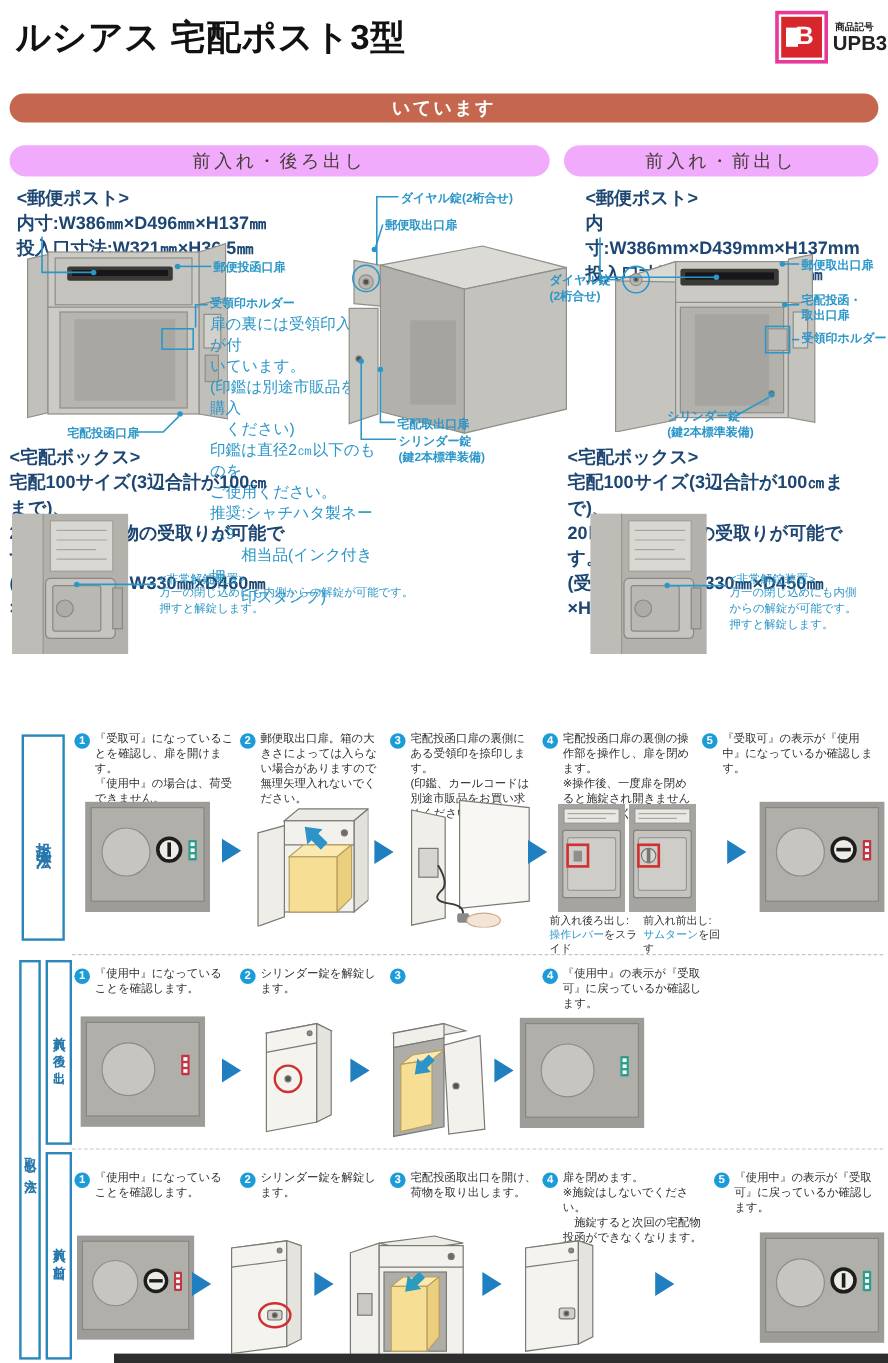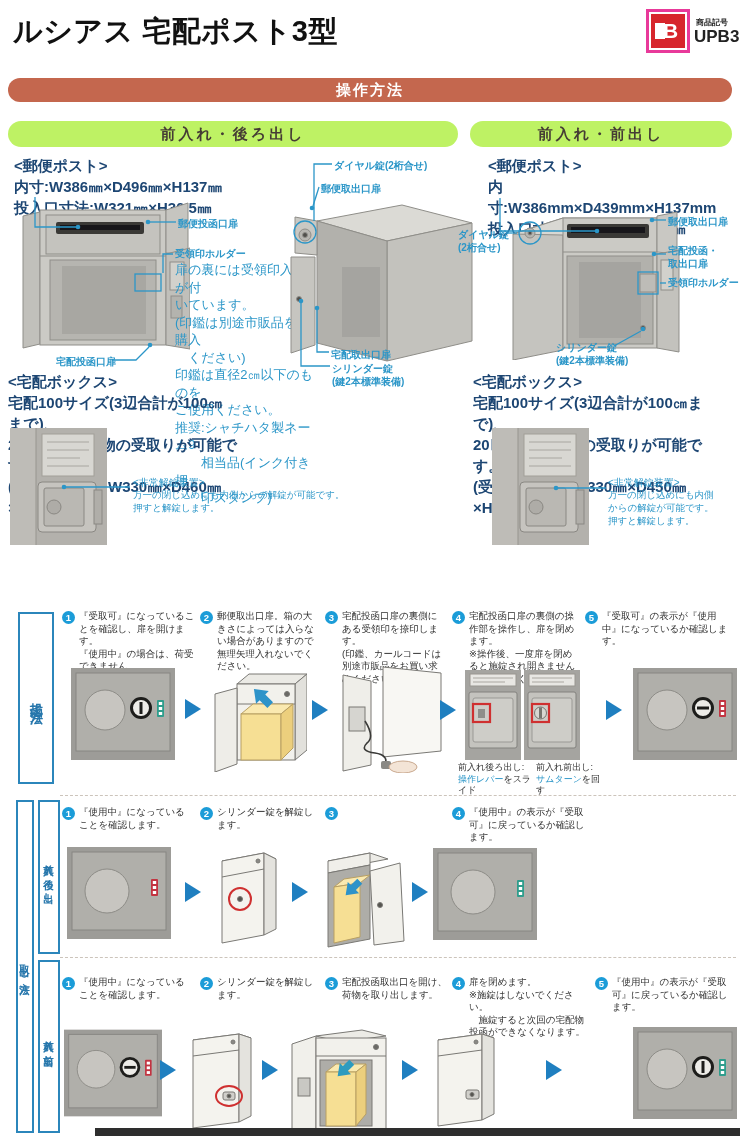--- a/index.html
+++ b/index.html
@@ -8,21 +8,21 @@
 .abs{position:absolute}
 .title{font-size:29px;font-weight:bold;color:#111;letter-spacing:0.5px}
 .logo{border:3px solid #e8399a;background:#fff;padding:2px;box-sizing:border-box}
 .logo-red{width:100%;height:100%;background:#d7262c;position:relative;display:flex;align-items:center;justify-content:center}
 .logo-doc{position:absolute;left:4px;top:9px;width:10px;height:16px;background:#fff}
 .logo-b{color:#fff;font-weight:bold;font-size:21px;margin-left:5px}
 .pcode-label{font-size:8px;font-weight:bold;color:#222}
 .pcode-value{font-size:17px;font-weight:bold;color:#222}
 .banner{background:#c4674e;border-radius:13px;color:#fff;font-weight:bold;font-size:15px;
   display:flex;align-items:center;justify-content:center;letter-spacing:2px}
-.subhead{background:#bef264;border-radius:13px;color:#453c34;font-weight:bold;font-size:15px;
+.subhead{background:#f0abfc;border-radius:13px;color:#453c34;font-weight:normal;font-size:15px;
   display:flex;align-items:center;justify-content:center;letter-spacing:3px}
 .spec{color:#1d4673;font-weight:bold;font-size:15px;line-height:1.4;white-space:pre-line}
 .lbl{color:#2b96c8;font-weight:bold;font-size:10px;line-height:1.3;white-space:pre-line}
 .note{color:#2b96c8;font-size:13px;line-height:1.35;white-space:pre-line}
 .emt{color:#2b96c8;font-weight:normal;font-size:10px}
 .emb{color:#2b96c8;font-size:9.5px;line-height:1.35;white-space:pre-line}
 .step{display:flex;gap:4px}
 .stepnum{flex:0 0 13px;height:13px;border-radius:50%;background:#1b9cd8;color:#fff;font-weight:bold;
   font-size:9.5px;line-height:13px;text-align:center;margin-top:1px}
 .steptext{font-size:9.5px;line-height:1.32;color:#303030;white-space:pre-line}
@@ -43,21 +43,21 @@
   <div class="abs title" style="left:13px;top:12px">ルシアス 宅配ポスト3型</div>
   <div class="abs logo" style="left:646px;top:9px;width:44px;height:44px">
     <div class="logo-red">
       <span class="logo-doc"></span>
       <span class="logo-b">B</span>
     </div>
   </div>
   <div class="abs pcode-label" style="left:696px;top:17px">商品記号</div>
   <div class="abs pcode-value" style="left:694px;top:27px">UPB3</div>
 
-  <div class="abs banner" style="left:8px;top:78px;width:724px;height:24px">操作方法</div>
+  <div class="abs banner" style="left:8px;top:78px;width:724px;height:24px">いています</div>
   <div class="abs subhead" style="left:8px;top:121px;width:450px;height:26px">前入れ・後ろ出し</div>
   <div class="abs subhead" style="left:470px;top:121px;width:262px;height:26px">前入れ・前出し</div>
 
   <div class="abs spec" style="left:14px;top:155px;width:210px">&lt;郵便ポスト&gt;
 内寸:W386㎜×D496㎜×H137㎜
 投入口寸法:W321㎜×H36.5㎜</div>
 
   <svg class="abs" style="left:20px;top:196px" width="170" height="155" viewBox="0 0 170 155">
     <g stroke="#8f8e89" stroke-width="1" fill="#cbcac5">
       <polygon points="3,20 20,16 20,148 3,152" fill="#c1c0bb"></polygon>

